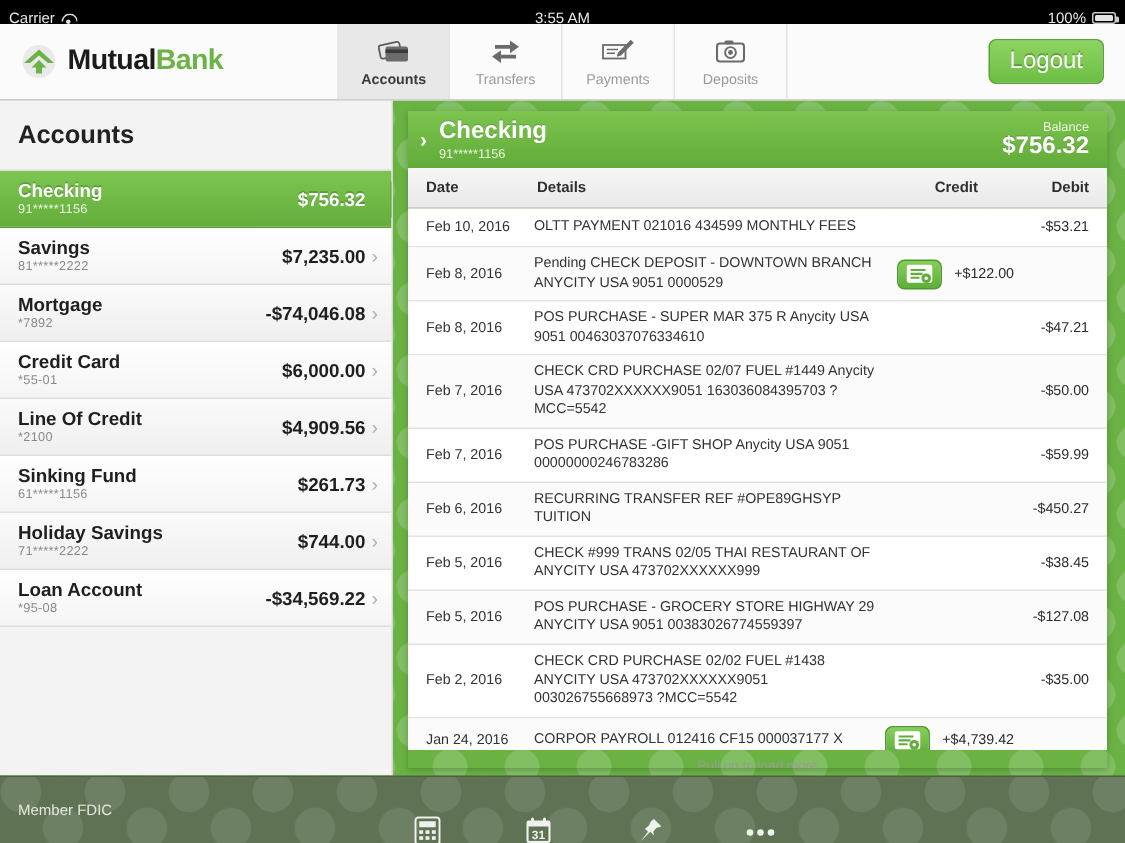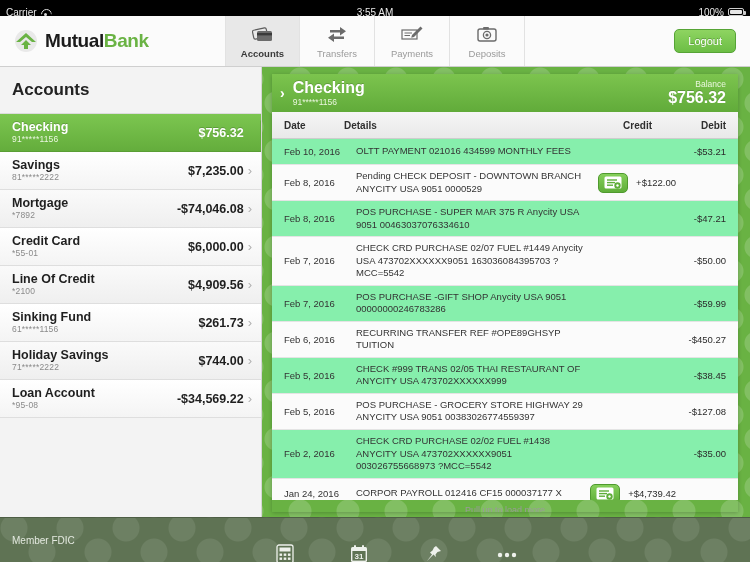--- a/index.html
+++ b/index.html
@@ -59,21 +59,21 @@
     color:#9a9a9a; font-size:9.5px; cursor:pointer; background:transparent;
   }
   .navtab:first-child { border-left:1px solid #e2e2e2; }
   .navtab.active { background:#e8e8e8; color:#3a3a3a; font-weight:bold; }
   .navtab .glyph { height:22px; display:flex; align-items:center; justify-content:center; }
 
   .nav-spacer { flex:1; }
   .logout-wrap { display:flex; align-items:center; padding-right:14px; }
   .logout {
     background:linear-gradient(#8ed461,#6cbe45); border:1px solid #56a436;
-    color:#fff; font-size:11px; padding:5px 13px; border-radius:5px;
+    color:#fff; font-size:16px; padding:5px 13px; border-radius:5px;
     text-shadow:0 -1px 0 rgba(0,0,0,.25); cursor:pointer;
   }
 
   
   .backdrop {
     position:absolute; top:67px; left:0; width:750px; height:495px;
     background-color:#69b243;
     background-image:
       radial-gradient(circle at 12px 12px, rgba(255,255,255,.17) 11px, rgba(255,255,255,0) 12px),
       radial-gradient(circle at 36px 36px, rgba(255,255,255,.17) 11px, rgba(255,255,255,0) 12px);
@@ -152,26 +152,26 @@
   .ph-titles .s { font-size:8.5px; color:#e9f6dd; margin-top:1px; }
   .ph-bal { margin-left:auto; text-align:right; line-height:1.08; }
   .ph-bal .lbl { font-size:8.5px; color:#eaf7de; }
   .ph-bal .val { font-size:16px; font-weight:bold; text-shadow:0 -1px 0 rgba(0,0,0,.18); }
 
   .cols {
     height:27px; background:linear-gradient(#f6f6f6,#e9e9e9);
     border-bottom:1px solid #cdcdcd; display:flex; align-items:center;
     font-size:10px; font-weight:bold; color:#2f2f2f;
   }
-  .c-date { width:72px; padding-left:12px; }
+  .c-date { width:86px; padding-left:12px; }
   .c-det { flex:1; }
   .c-cred { width:80px; text-align:right; }
   .c-deb { width:86px; text-align:right; padding-right:12px;padding-left:28px; }
 
-  .rows { flex:1; background:#86efac; overflow:hidden; position:relative; }
+  .rows { flex:1; background:#ffffff; overflow:hidden; position:relative; }
   .row {
     display:flex; align-items:center; border-bottom:1px solid #e4e4e4;
     font-size:9.5px; color:#2b2b2b; min-height:26px; padding:5px 0;
   }
   .row:nth-child(even) { background:#fbfbfb; }
   .r-date { width:84px; padding-left:12px; color:#333; font-size:9.5px; flex:none; }
   .r-det { flex:1; line-height:1.32; color:#333; padding-right:6px; }
   .r-deb { width:62px; text-align:right; padding-right:12px; flex:none; }
   .r-credwrap { width:80px; flex:none; display:flex; align-items:center; justify-content:flex-end; gap:8px; }
   .chk-btn {

